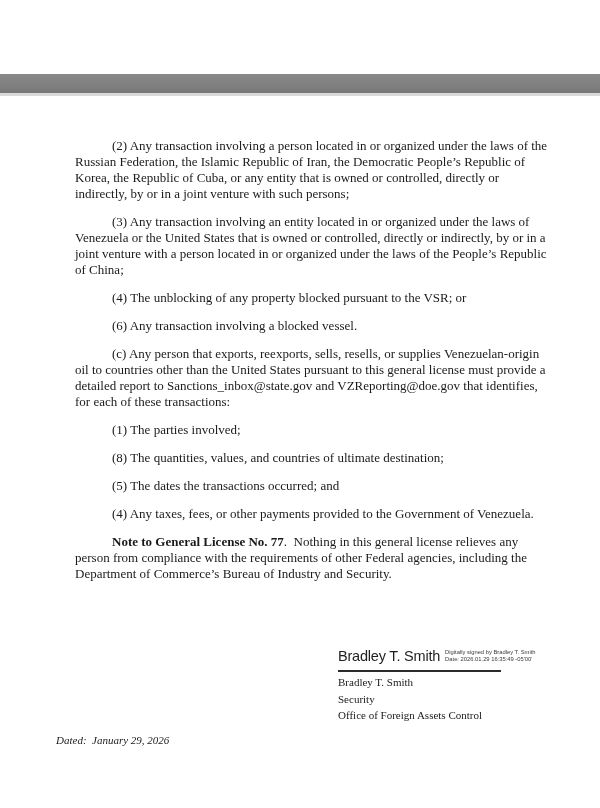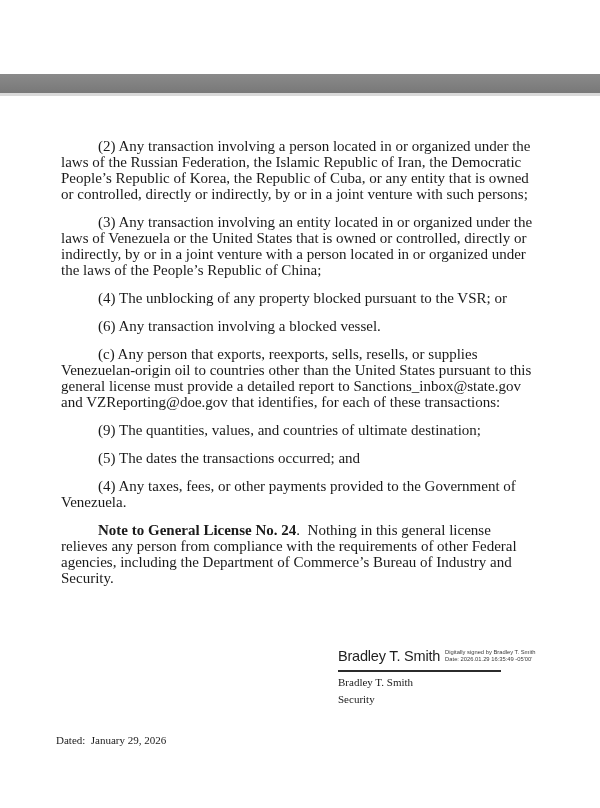--- a/index.html
+++ b/index.html
@@ -12,23 +12,23 @@
   }
   .viewer-bar {
     position: absolute;
     left: 0; top: 74px;
     width: 600px; height: 19px;
     background: linear-gradient(#8a8a8a, #787878);
     border-bottom: 3px solid #d9d9d9;
   }
   .doc-content {
     position: absolute;
-    left: 61px; top: 138px;
+    left: 75px; top: 138px;
     width: 478px;
-    font-size: 15px;
+    font-size: 13px;
     line-height: 16px;
     color: #1a1a1a;
   }
   .doc-content p {
     margin: 0 0 12px 0;
     text-indent: 37px;
     white-space: pre-wrap;
   }
   .doc-content p .lead-bold { font-weight: bold; }
   .sig-block {
@@ -68,47 +68,50 @@
     font-size: 11px;
     line-height: 16.5px;
   }
   .dated-line {
     position: absolute;
     left: 56px; top: 732px;
     font-size: 11px;
     line-height: 16px;
     color: #1a1a1a;
     white-space: pre-wrap;
+    font-style: italic;
   }
 </style>
 </head>
 <body>
 
 <div class="viewer-bar"></div>
 
 <div class="doc-content">
   <p>(2) Any transaction involving a person located in or organized under the laws of the Russian Federation, the Islamic Republic of Iran, the Democratic People’s Republic of Korea, the Republic of Cuba, or any entity that is owned or controlled, directly or indirectly, by or in a joint venture with such persons;</p>
   <p>(3) Any transaction involving an entity located in or organized under the laws of Venezuela or the United States that is owned or controlled, directly or indirectly, by or in a joint venture with a person located in or organized under the laws of the People’s Republic of China;</p>
   <p>(4) The unblocking of any property blocked pursuant to the VSR; or</p>
   <p>(6) Any transaction involving a blocked vessel.</p>
   <p>(c) Any person that exports, reexports, sells, resells, or supplies Venezuelan-origin oil to countries other than the United States pursuant to this general license must provide a detailed report to Sanctions_inbox@state.gov and VZReporting@doe.gov that identifies, for each of these transactions:</p>
-  <p>(9) The quantities, values, and countries of ultimate destination;</p>
+  <p>(1) The parties involved;</p>
+  <p>(8) The quantities, values, and countries of ultimate destination;</p>
   <p>(5) The dates the transactions occurred; and</p>
   <p>(4) Any taxes, fees, or other payments provided to the Government of Venezuela.</p>
-  <p><span class="lead-bold">Note to General License No. 24</span><span>.  Nothing in this general license relieves any person from compliance with the requirements of other Federal agencies, including the Department of Commerce’s Bureau of Industry and Security.</span></p>
+  <p><span class="lead-bold">Note to General License No. 77</span><span>.  Nothing in this general license relieves any person from compliance with the requirements of other Federal agencies, including the Department of Commerce’s Bureau of Industry and Security.</span></p>
 </div>
 
 <div class="sig-block">
   <div class="sig-row">
     <span class="sig-name">Bradley T. Smith</span>
     <span class="sig-meta">
       <div>Digitally signed by Bradley T. Smith</div>
       <div>Date: 2026.01.29 16:35:49 -05'00'</div>
     </span>
   </div>
   <div class="sig-rule"></div>
   <div class="sig-lines">
     <div>Bradley T. Smith</div>
     <div>Security</div>
+    <div>Office of Foreign Assets Control</div>
   </div>
 </div>
 
 <div class="dated-line">Dated:  January 29, 2026</div>
 
 </body></html>

